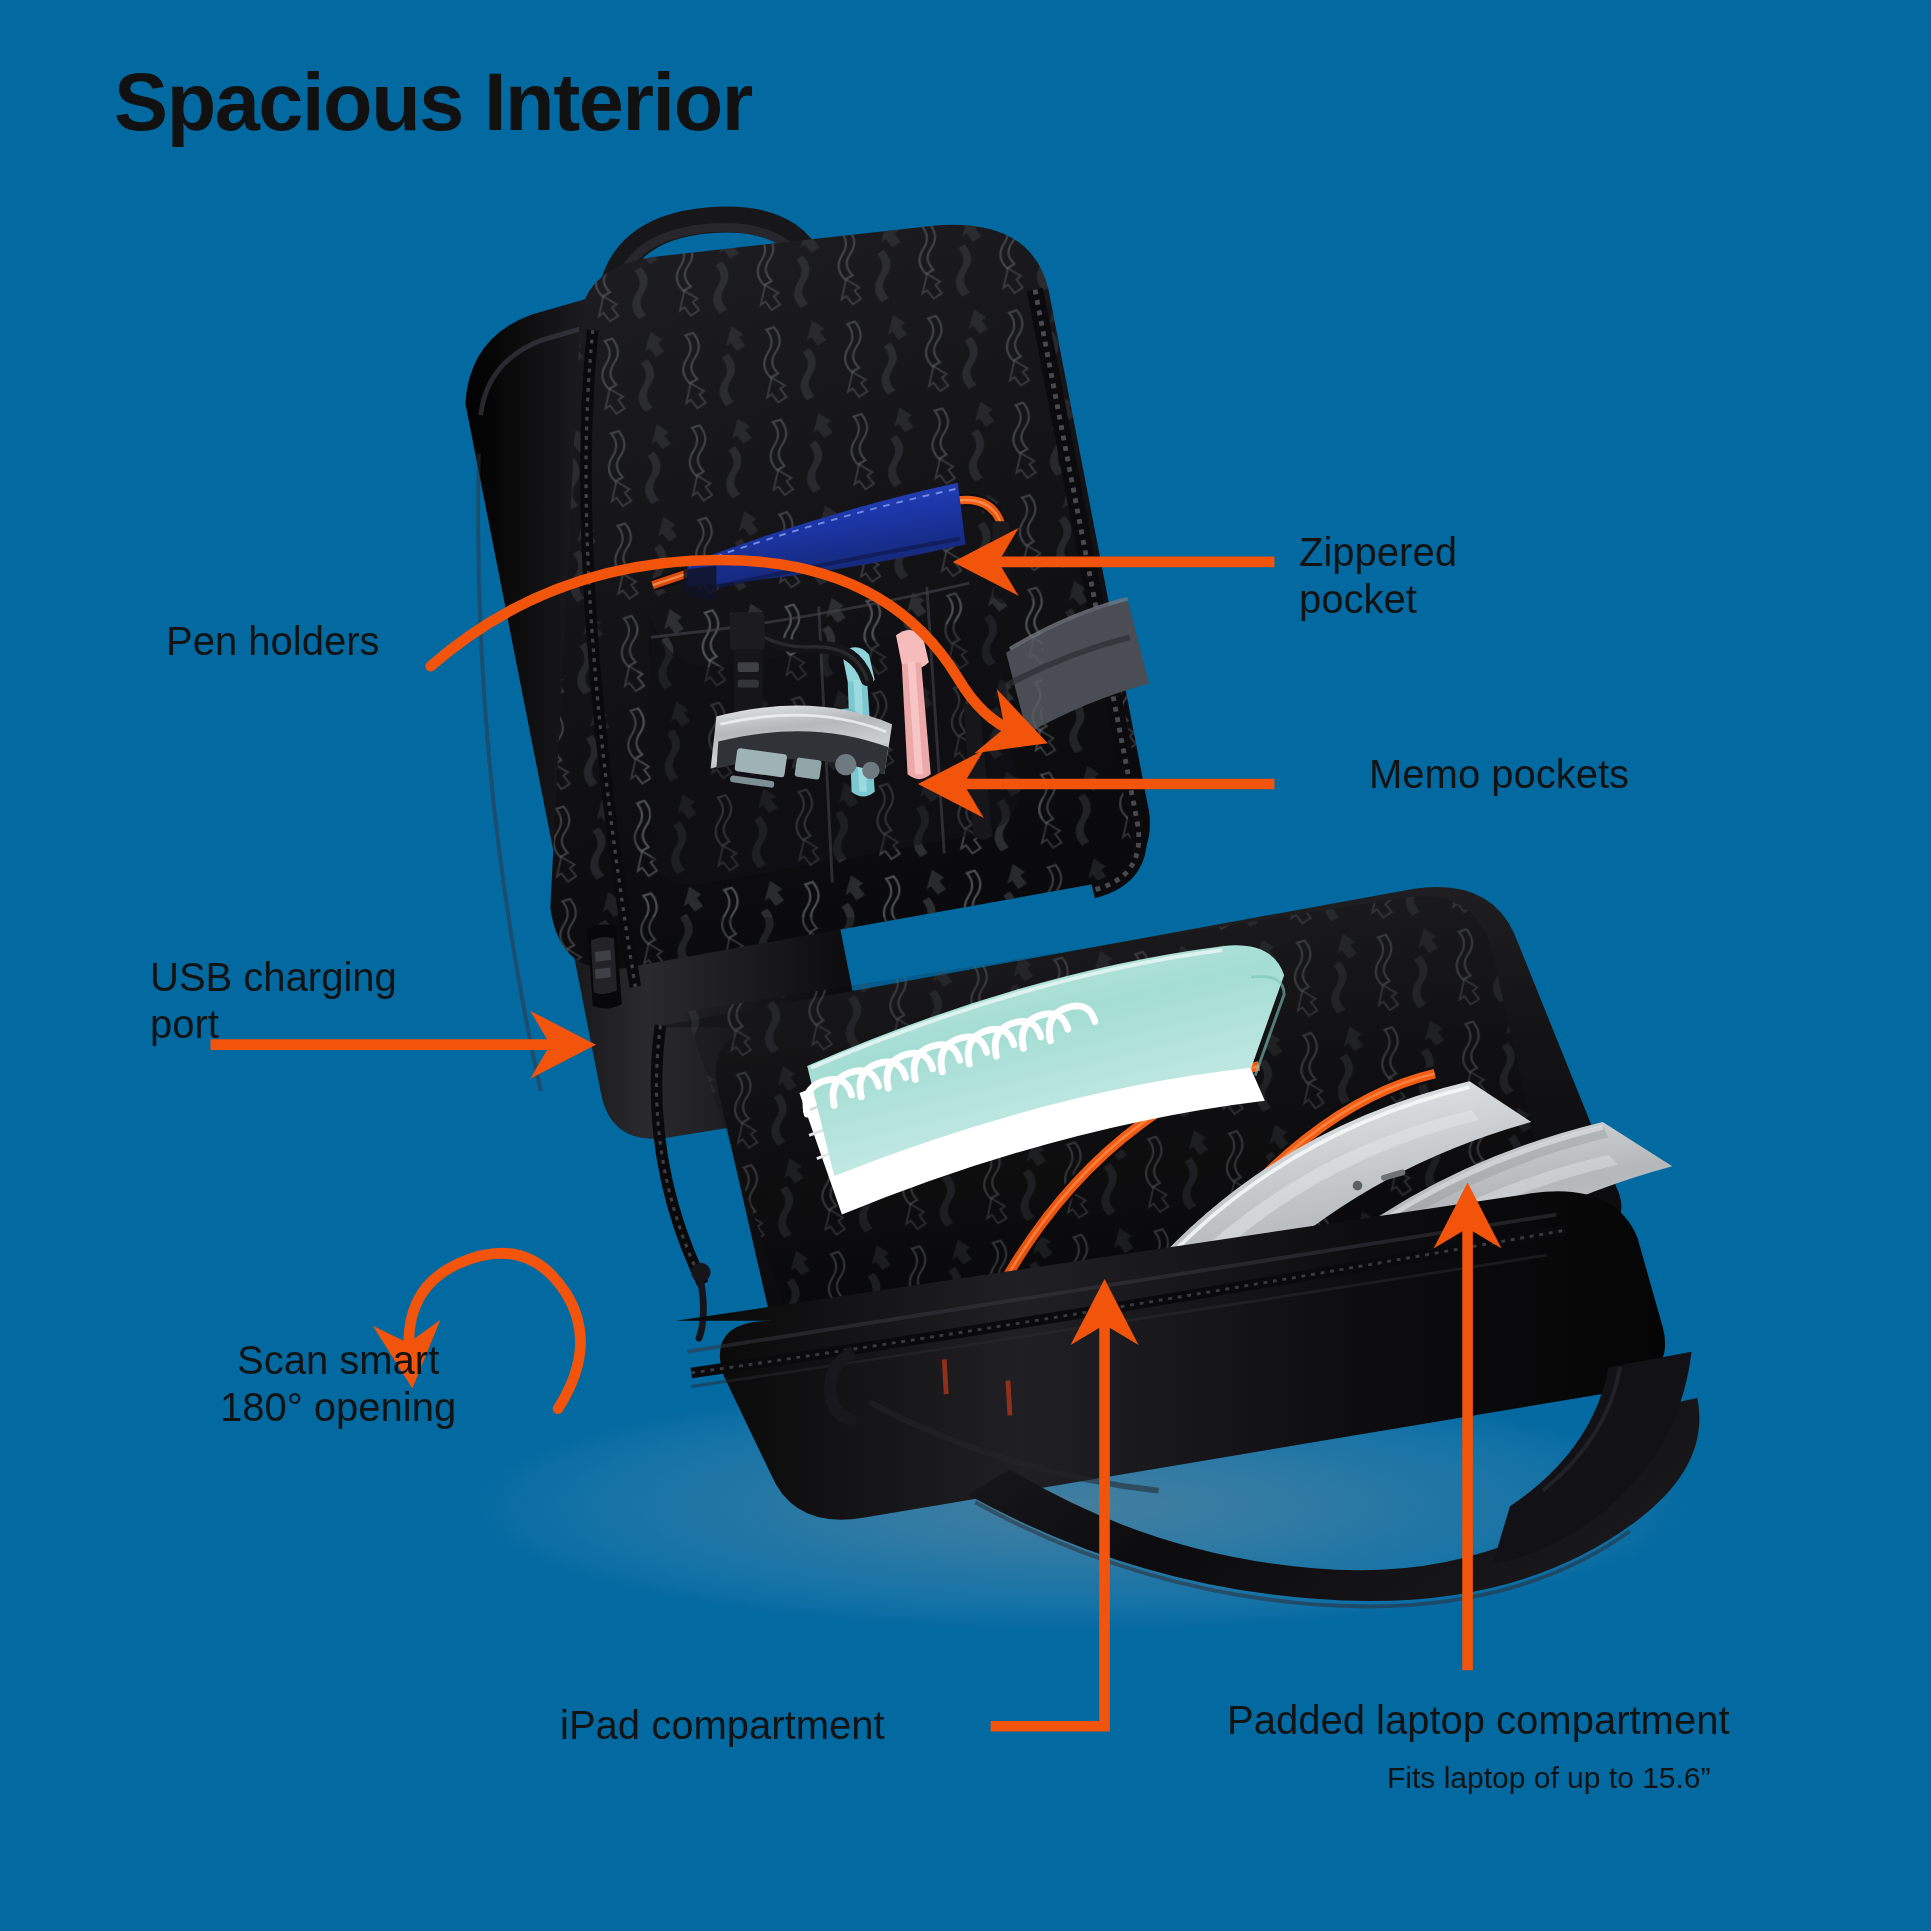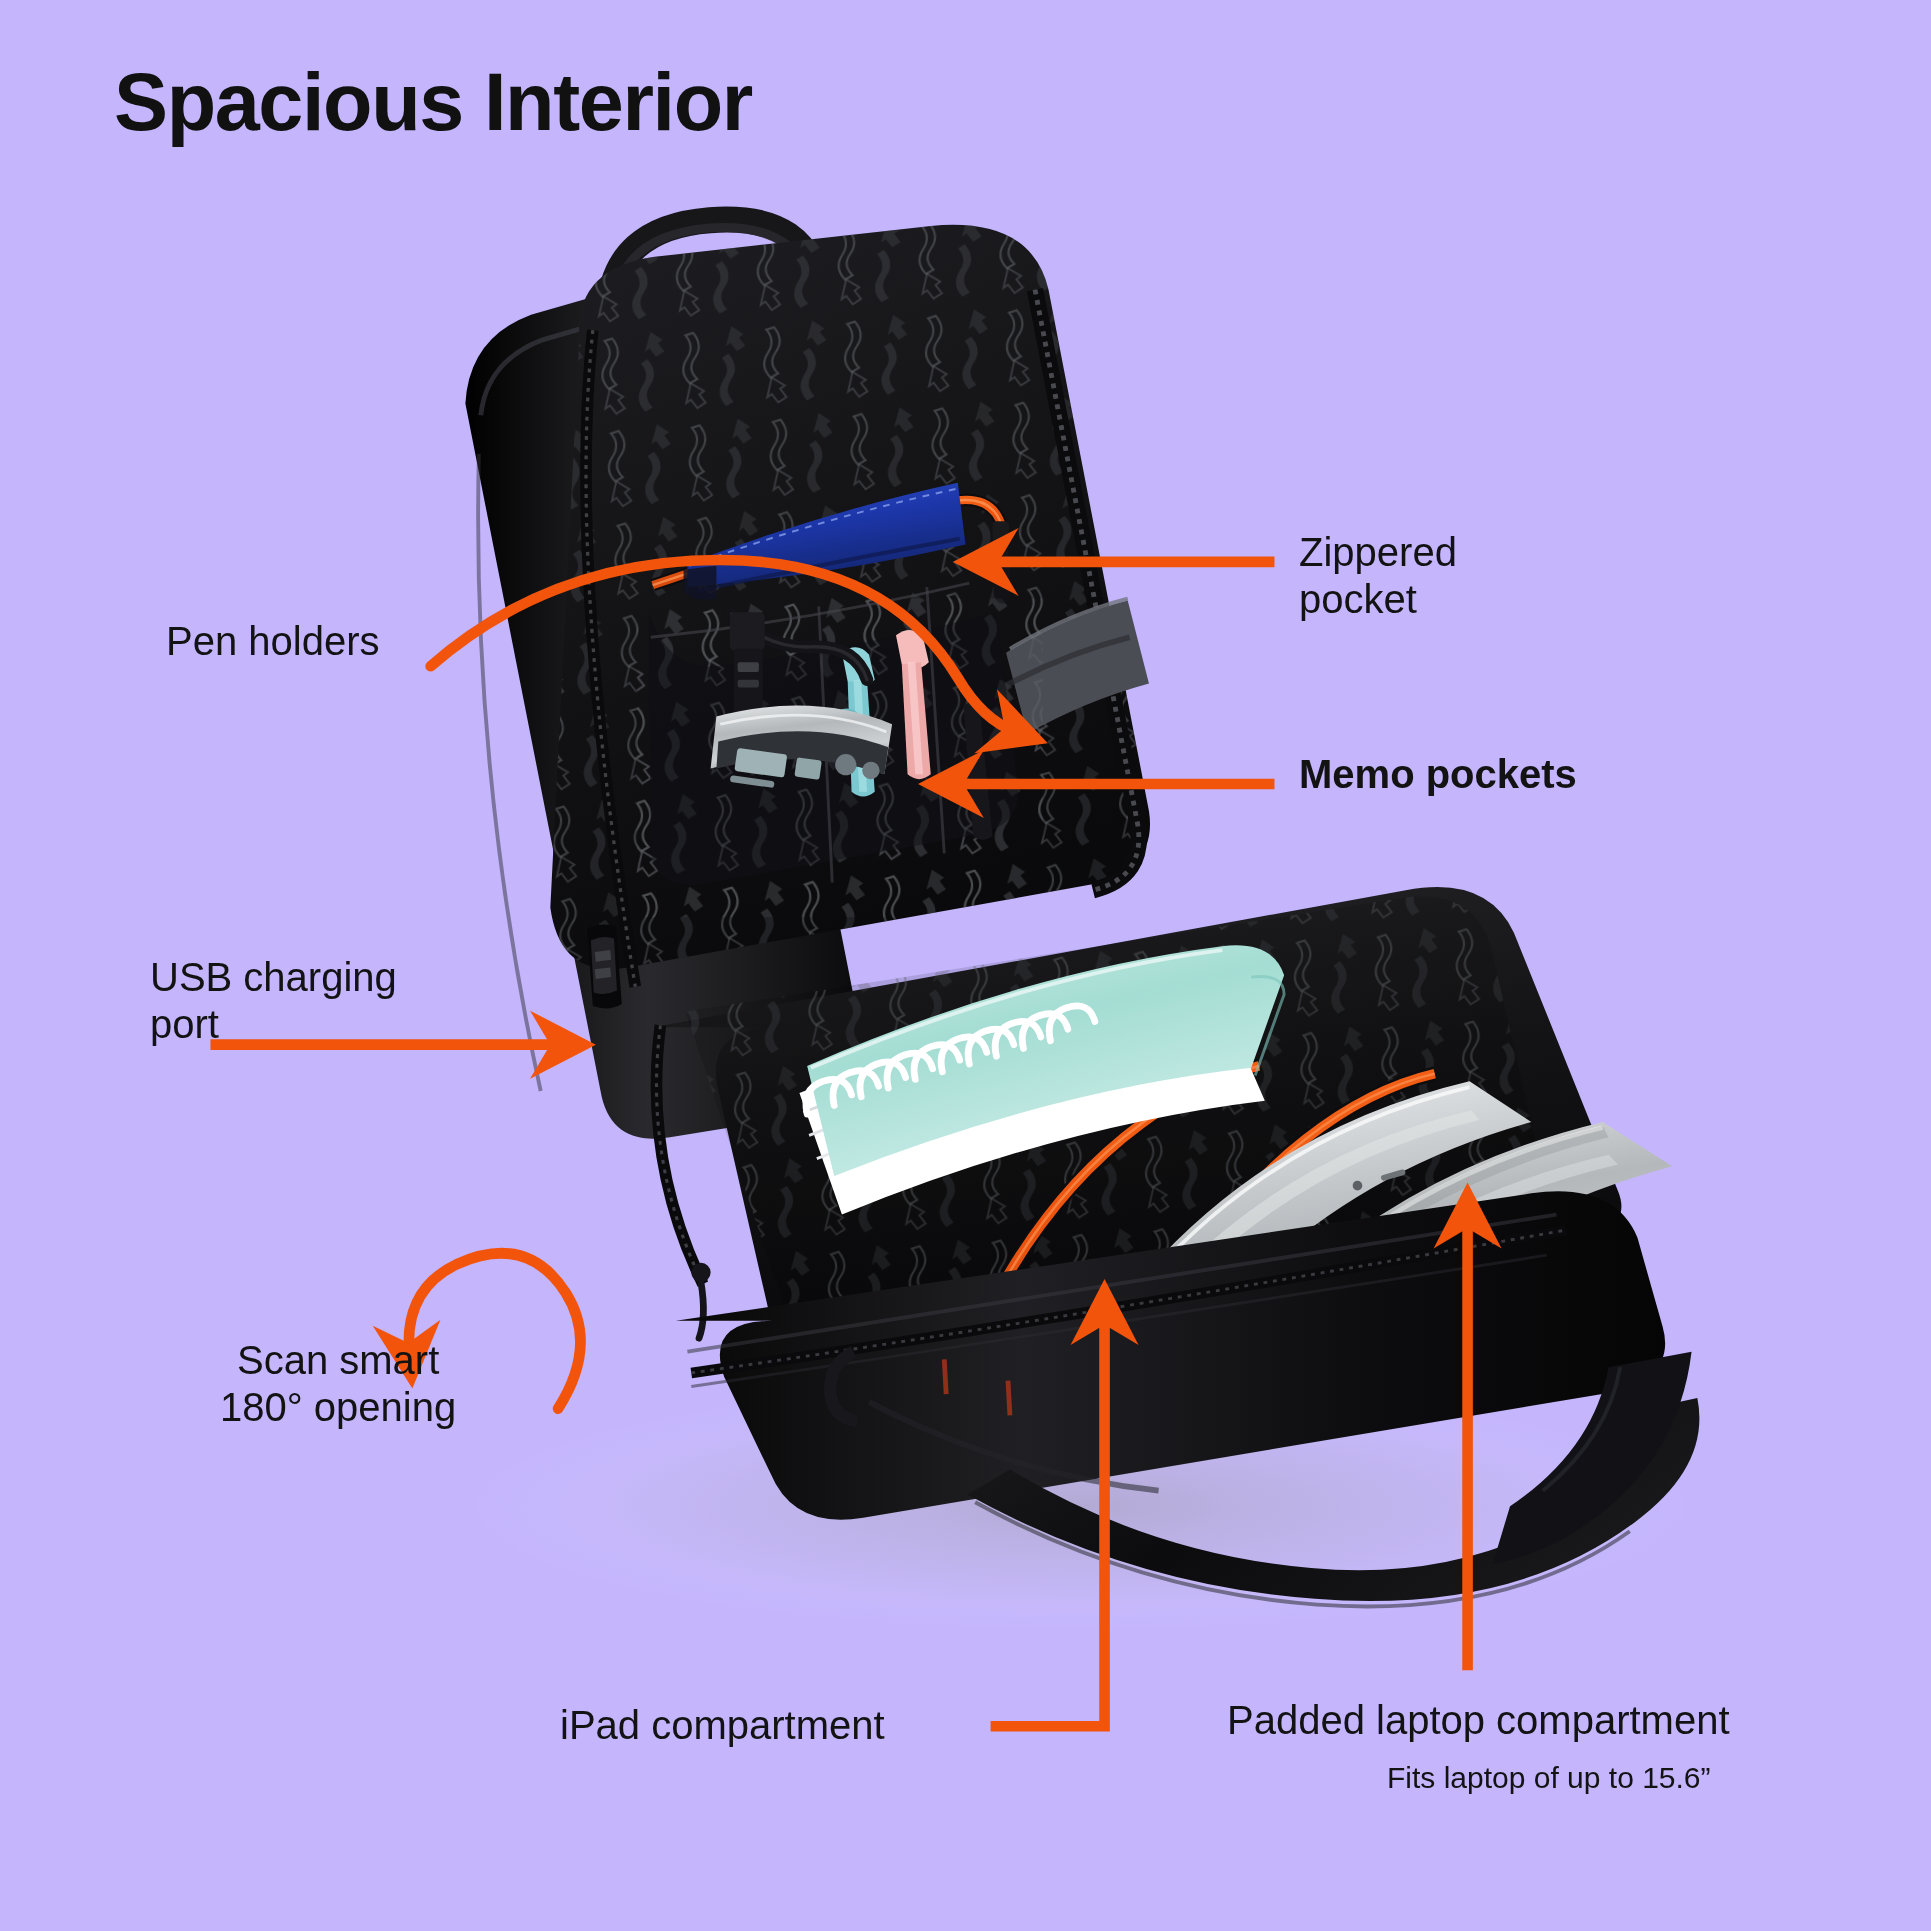--- a/index.html
+++ b/index.html
@@ -7,21 +7,21 @@
     padding: 0;
     background: #ffffff;
   }
   body {
     font-family: "Liberation Sans", sans-serif;
   }
   #stage {
     position: relative;
     width: 1931px;
     height: 1931px;
-    background: #c4b5fd;
+    background: #0369a1;
     overflow: hidden;
   }
   
   .title {
     position: absolute;
     left: 114px;
     top: 56px;
     font-size: 81px;
     font-weight: bold;
     letter-spacing: -1.4px;
@@ -44,21 +44,21 @@
     font-size: 30px;
     line-height: 1.2;
     white-space: nowrap;
     font-weight: 400;
   }
   
   #lbl-pen       { left: 166px;  top: 618px;  }
   #lbl-usb       { left: 150px;  top: 954px;  }
   #lbl-scan      { left: 220px;  top: 1337px; }
   #lbl-zip       { left: 1299px; top: 529px;  }
-  #lbl-memo      { left: 1299px; top: 751px; font-weight: bold;  }
+  #lbl-memo      { left: 1369px; top: 751px;  }
   #lbl-ipad      { left: 560px;  top: 1694px; margin-top: 8px; }
   #lbl-laptop    { left: 1200px; top: 1697px; margin-left: 27px; }
   #lbl-laptop-sub{ left: 1387px; top: 1760px; }
 
   
   svg.layer {
     position: absolute;
     left: 0; top: 0;
     width: 1931px;
     height: 1931px;

